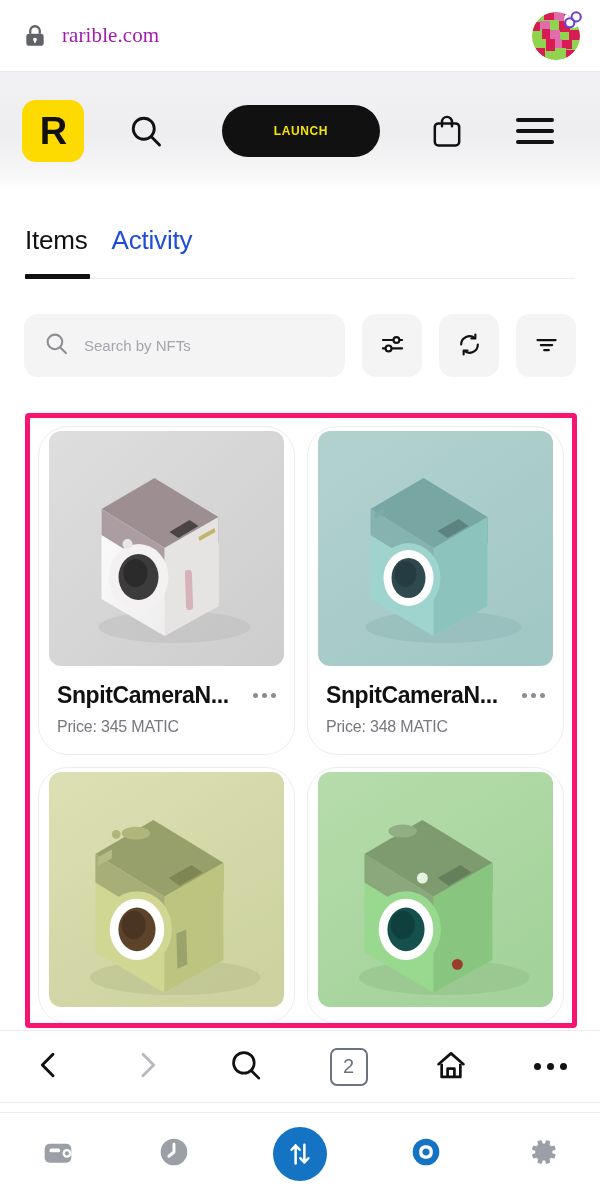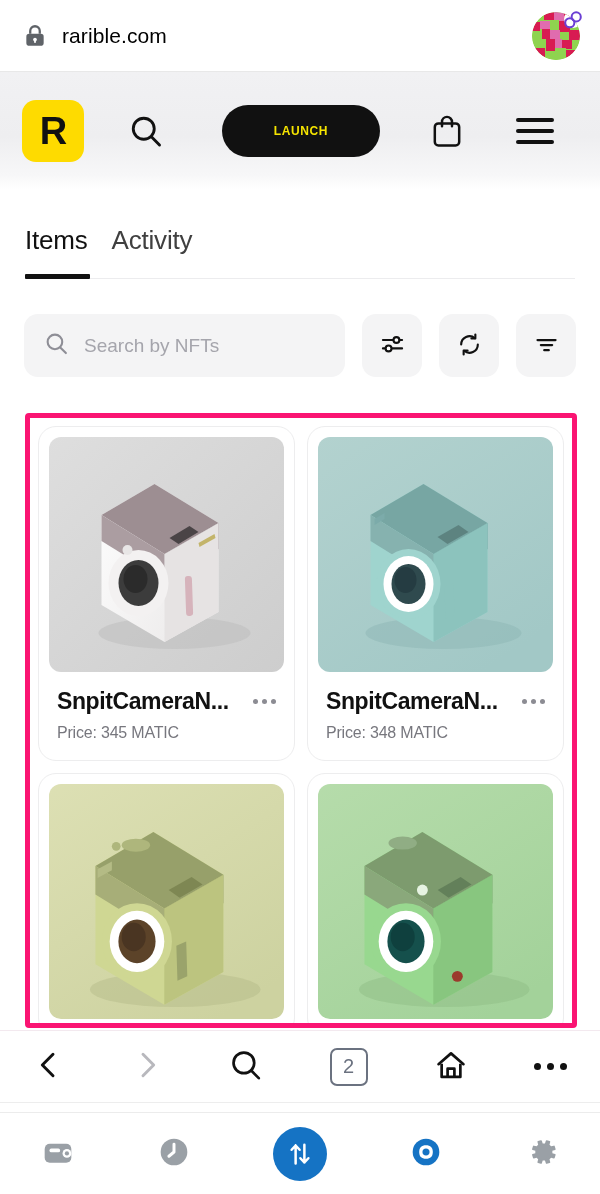--- a/index.html
+++ b/index.html
@@ -17,22 +17,23 @@
     display:flex;
     align-items:center;
     padding:0 20px 0 22px;
     background:#ffffff;
     border-bottom:1px solid #e8e8e8;
     position:relative;
   }
   .lock-icon{ width:26px; height:26px; flex:0 0 26px; margin-right:14px; }
   .url-text{
     font-size:21px;
-    color:#000000;
+    color:#a21caf;
     letter-spacing:.1px;
+    font-family:Liberation Serif, serif;
   }
   .avatar-wrap{
     margin-left:auto;
     position:relative;
     width:48px; height:48px;
   }
   .avatar{
     width:48px;height:48px;border-radius:50%;
     overflow:hidden;
     display:block;
@@ -89,21 +90,21 @@
   .tabs{
     margin-top:36px;
     padding:0 25px;
     position:relative;
   }
   .tabs-row{ display:flex; align-items:center; gap:24px; }
   .tab{
     font-size:26px;
     padding-bottom:22px;
     cursor:pointer;
-    color:#404040;
+    color:#1d4ed8;
     letter-spacing:-.2px;
   }
   .tab.active{ color:#111; font-weight:500; }
   .tabs-rule{
     height:1px;
     background:#ececee;
     margin:0 0 0 0;
   }
   .tab-underline{
     position:absolute;
@@ -125,21 +126,21 @@
     flex:1 1 auto;
     height:63px;
     background:#f4f4f5;
     border-radius:14px;
     display:flex;align-items:center;
     padding:0 20px;
     gap:15px;
   }
   .search-box input{
     border:none;background:transparent;outline:none;
-    font-size:19px;
+    font-size:15px;
     color:#0c4a6e;
     font-family:"Liberation Sans", sans-serif;
     width:100%;
   }
   .search-box input::placeholder{ color:#a5a5ac; }
   .icon-btn{
     width:60px;height:63px;
     background:#f4f4f5;
     border-radius:14px;
     display:flex;align-items:center;justify-content:center;
@@ -158,22 +159,22 @@
     overflow:hidden;
   }
   .grid{
     display:grid;
     grid-template-columns:1fr 1fr;
     gap:12px;
   }
   .card{
     background:#ffffff;
     border:1px solid #ededee;
-    border-radius:18px;
-    padding:10px 10px 0 10px;
+    border-radius:30px;
+    padding:4px 10px 0 10px;
     overflow:hidden;
   }
   .thumb{
     width:100%;
     height:235px;
     border-radius:12px;
     overflow:hidden;
     position:relative;
   }
   .thumb svg{ display:block;width:100%;height:100%; }

